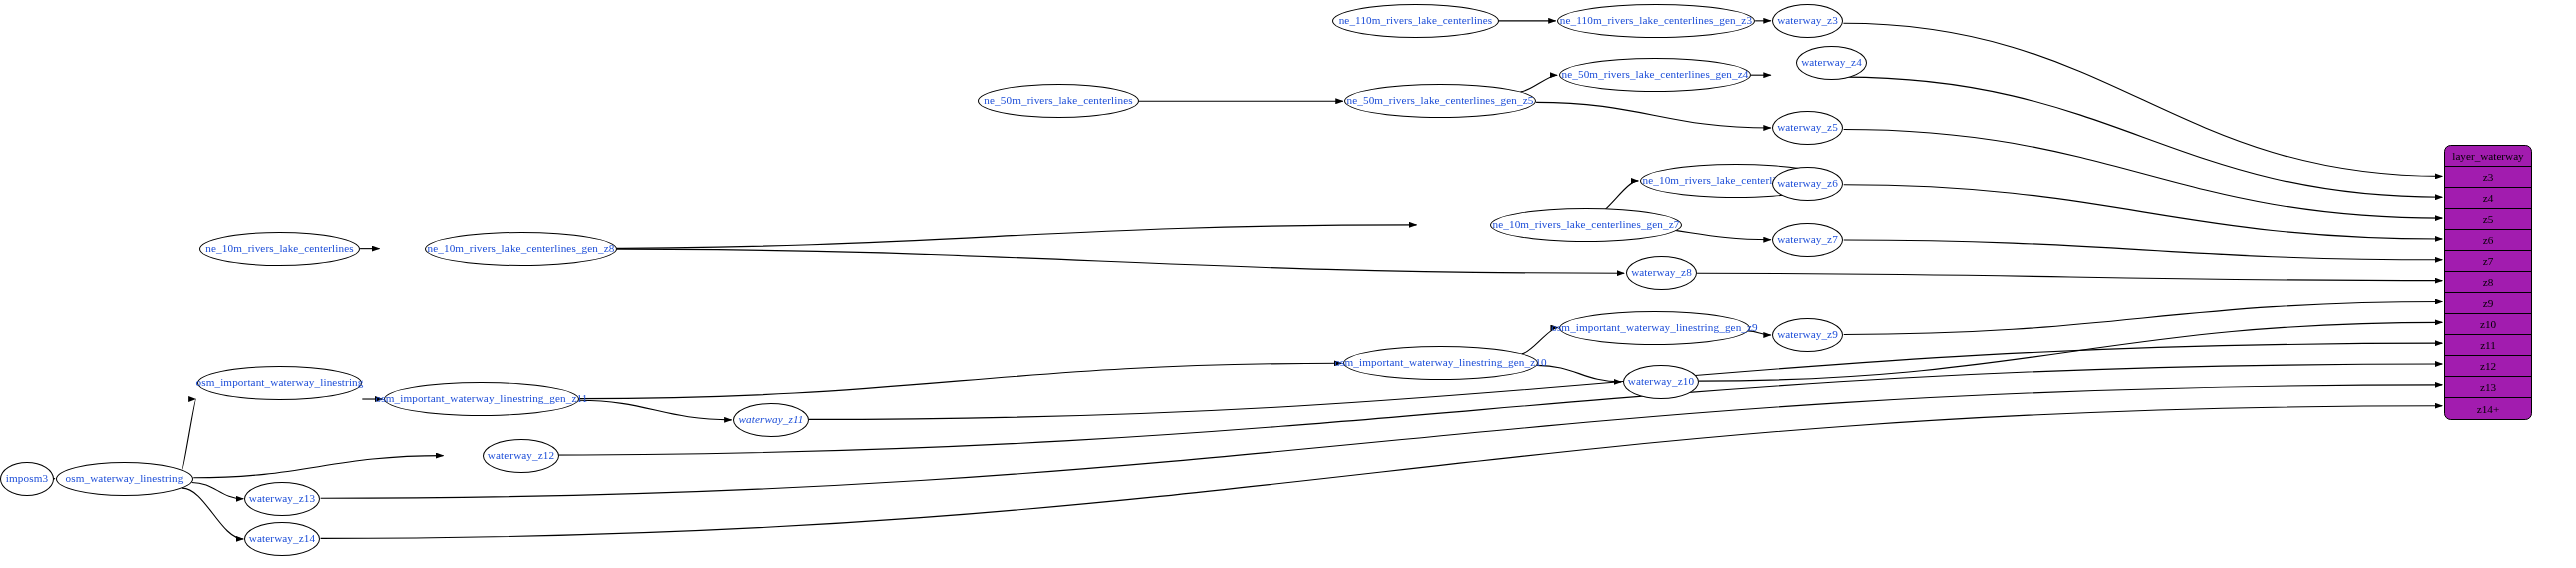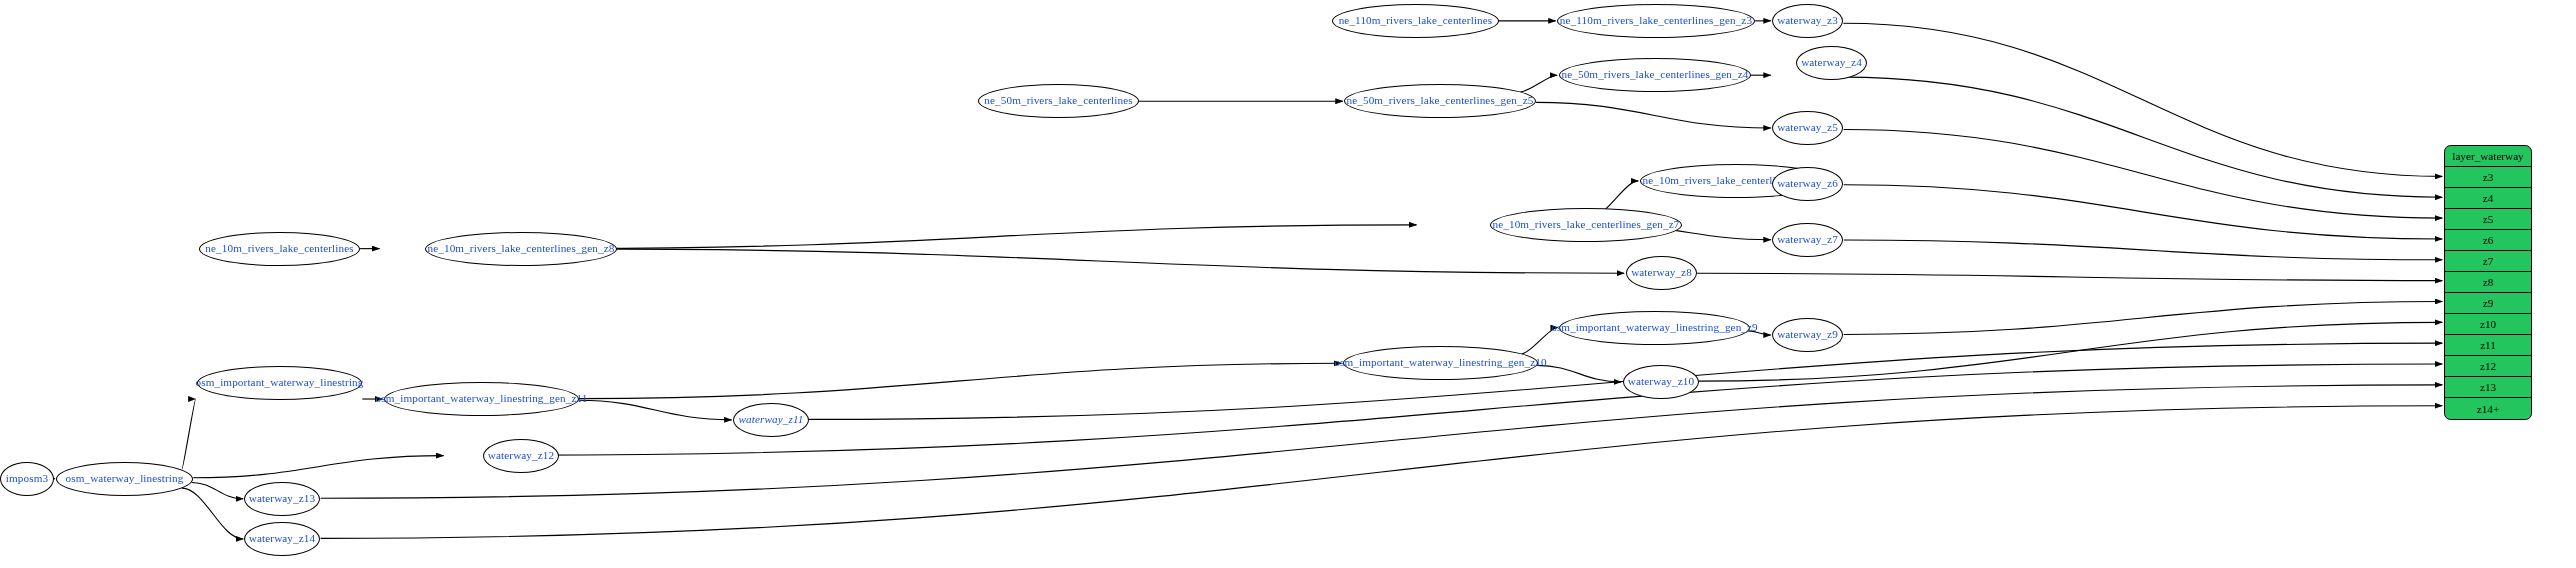--- a/index.html
+++ b/index.html
@@ -4,21 +4,21 @@
 <style>
   html,body{margin:0;padding:0;background:#ffffff;}
   #stage{position:relative;width:2576px;height:568px;background:#fff;
          font-family:"Liberation Serif","DejaVu Serif",serif;overflow:hidden;}
   #edges{position:absolute;left:0;top:0;width:2576px;height:568px;}
   .node{position:absolute;display:flex;align-items:center;justify-content:center;
         border:1.2px solid #000;border-radius:50%;background:#fff;
         box-sizing:border-box;white-space:nowrap;color:#1d4ed8;}
   .node span{font-size:11.2px;line-height:1;letter-spacing:0.1px;}
   .table{position:absolute;border:1.2px solid #000;border-radius:6.7px;
-         background:#22c55e;box-sizing:border-box;overflow:hidden;}
+         background:#a21caf;box-sizing:border-box;overflow:hidden;}
   .table .th{height:21px;display:flex;align-items:center;justify-content:center;
              font-size:11.2px;border-bottom:1.2px solid #000;box-sizing:border-box;}
   .table .td{height:21px;display:flex;align-items:center;justify-content:center;
              font-size:11.2px;border-bottom:1px solid #000;box-sizing:border-box;}
   .table .td:last-child{border-bottom:none;}
 </style>
 </head>
 <body>
 
 <div id="stage">

